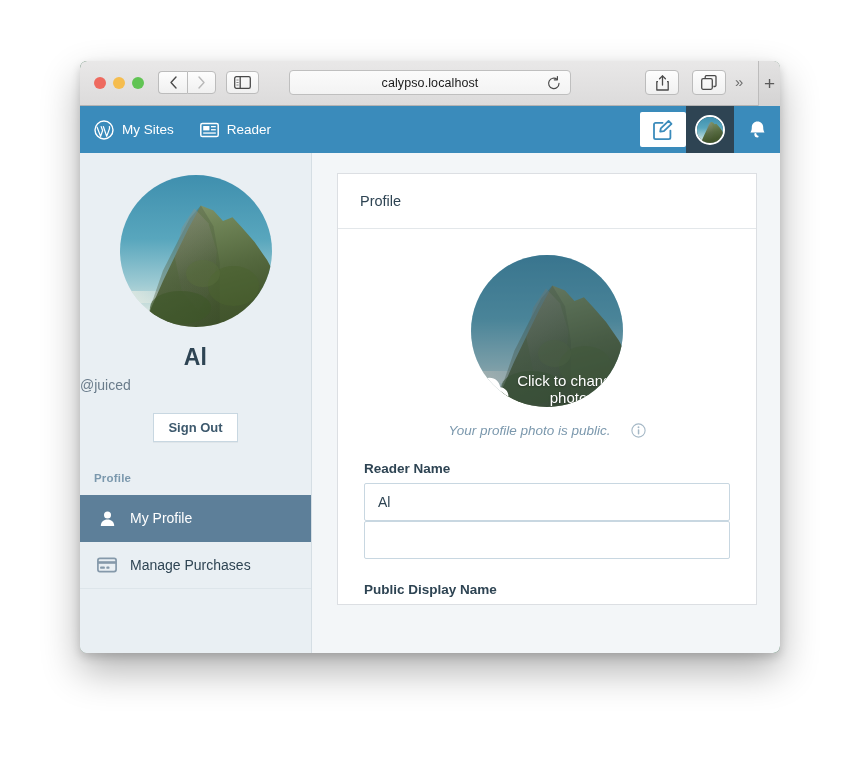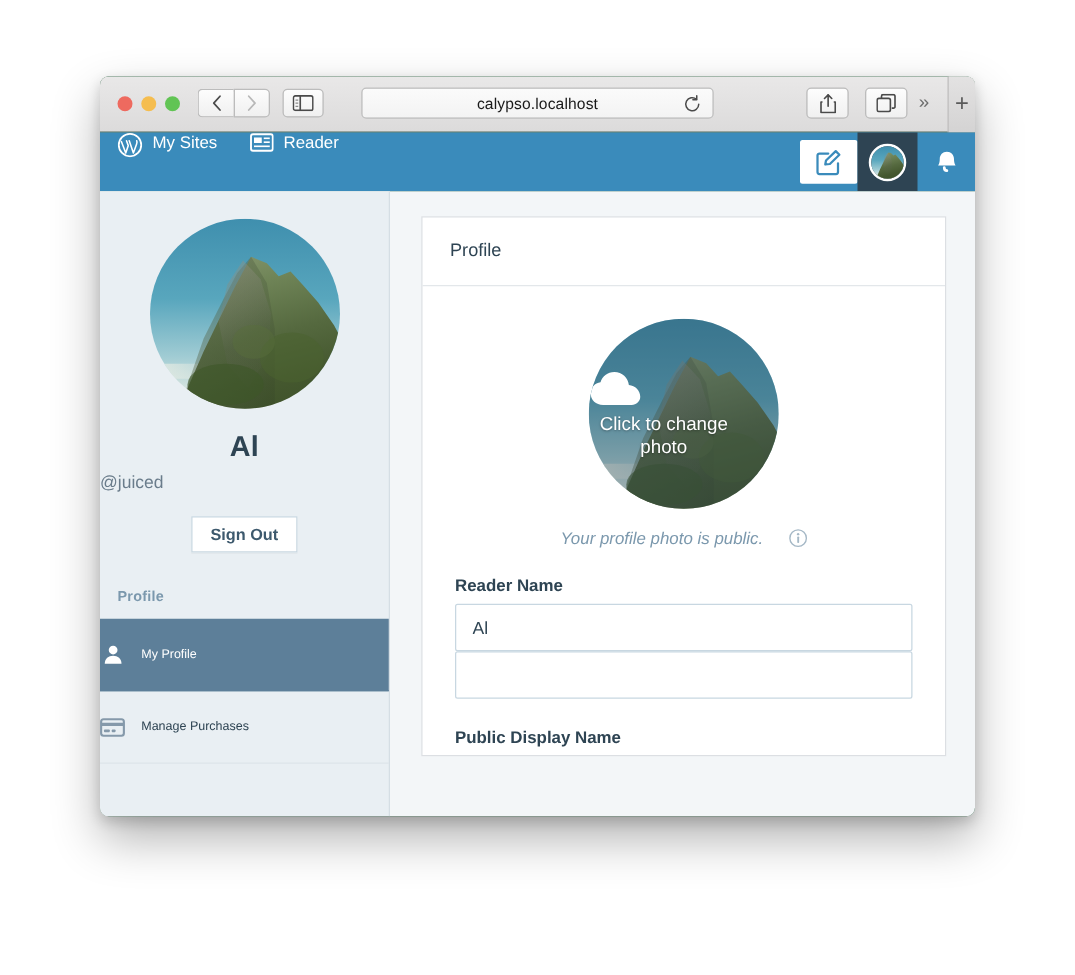--- a/index.html
+++ b/index.html
@@ -119,21 +119,21 @@
   
   #masterbar {
     position: relative;
     height: 47px;
     background: #3a8bbb;
     display: flex;
     align-items: stretch;
   }
   .mb-item {
     display: flex;
-    align-items: flex-start;
+    align-items: center;
     gap: 8px;
     padding: 0 13px;
     color: #ffffff;
     font-size: 13.5px;
   }
   .mb-item:first-child { padding-left: 14px; }
   .mb-spacer { flex: 1; }
 
   #write-button {
     width: 46px;
@@ -214,22 +214,23 @@
     color: #7b98ad;
     padding: 0 0 0 14px;
     margin-top: 30px;
     letter-spacing: 0.2px;
   }
   #sidebar-menu { margin-top: 11px; }
   .menu-item {
     display: flex;
     align-items: center;
     gap: 13px;
-    height: 58px;
-    font-size: 10px;
+    height: 47px;
+    padding-left: 17px;
+    font-size: 14px;
     color: #2e4453;
     box-sizing: border-box;
     border-bottom: 1px solid #dde5ea;
   }
   .menu-item.selected {
     background: #5d7f99;
     color: #ffffff;
     border-bottom: 1px solid #5d7f99;
   }
   .menu-icon { width: 20px; height: 20px; display: flex; align-items:center; justify-content:center; }
@@ -261,22 +262,22 @@
     margin: 0 auto;
     position: relative;
     overflow: hidden;
     display: flex; flex-direction: column;
     align-items: center; justify-content: center;
   }
   #photo-overlay {
     position: absolute;
     inset: 0;
     background: rgba(46,68,83,0.34);
-    display: flex; flex-direction: column;
-    align-items: flex-start; justify-content: center;
+    display: flex; flex-direction: row;
+    align-items: flex-end; justify-content: center;
     gap: 3px;
   }
   #photo-upload-label {
     color: #ffffff;
     font-size: 15px;
     text-align: center;
     line-height: 1.18;
     width: 120px;
     text-shadow: 0 1px 2px rgba(0,0,0,0.35);
   }

